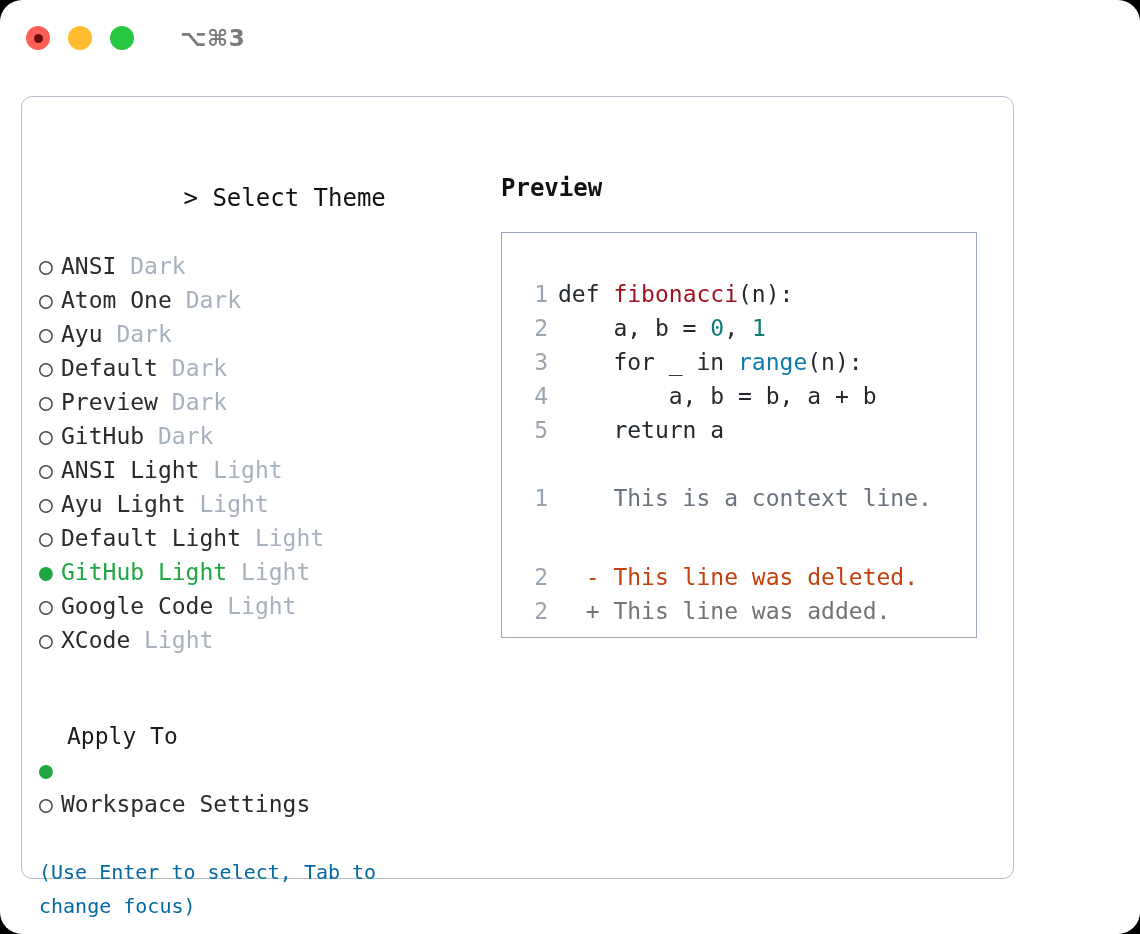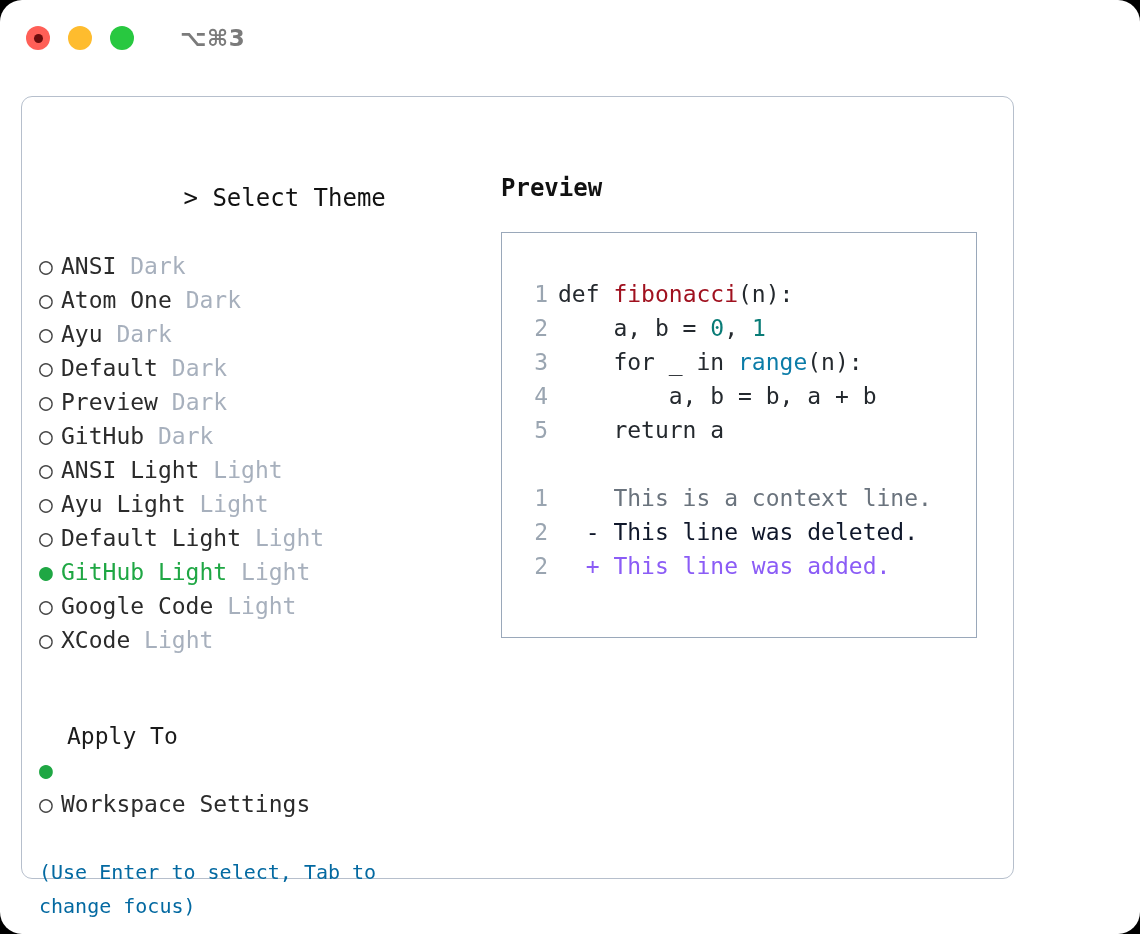--- a/index.html
+++ b/index.html
@@ -180,22 +180,22 @@
   }
   .code-text { padding-left: 10px; white-space: pre; }
 
   .tok-plain { color: #24292e; }
   .tok-kw    { color: #24292e; }
   .tok-fn    { color: #a0111f; }
   .tok-call  { color: #0b7ca8; }
   .tok-num   { color: #0a7c77; }
 
   .diff-ctx  { color: #6a737d; }
-  .diff-del  { color: #0f172a; }
-  .diff-add  { color: #8b5cf6; }
+  .diff-del  { color: #c2410c; margin-top: 45px; }
+  .diff-add  { color: #737373; }
 
   .blank-line { height: 34px; }
 </style>
 </head>
 <body>
 
 <div class="window">
 
   <div class="titlebar">
     <div class="dots">

